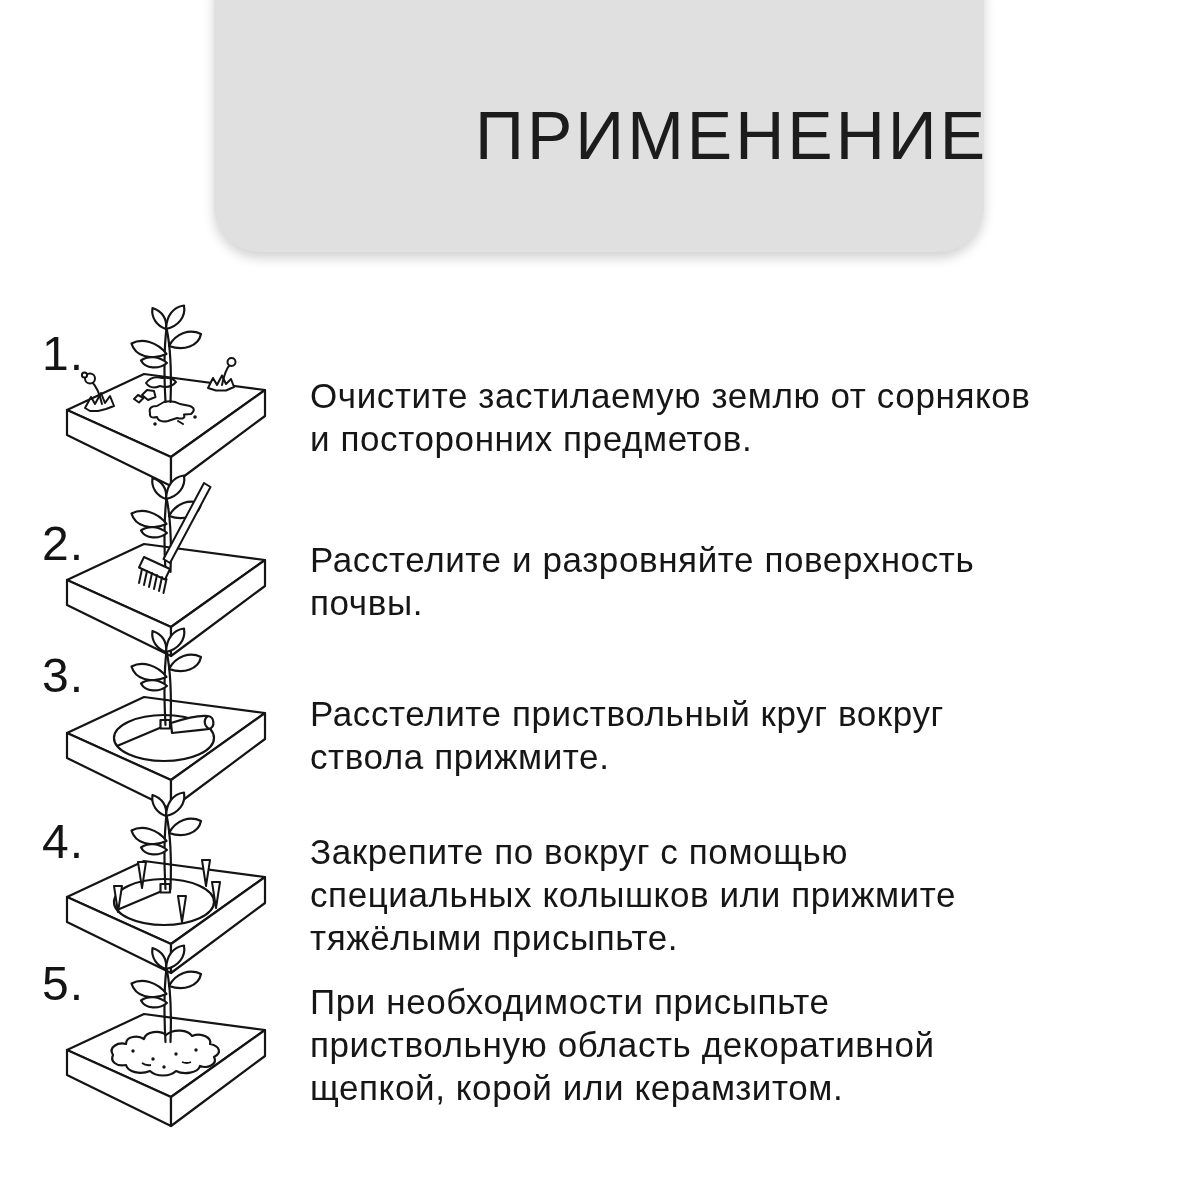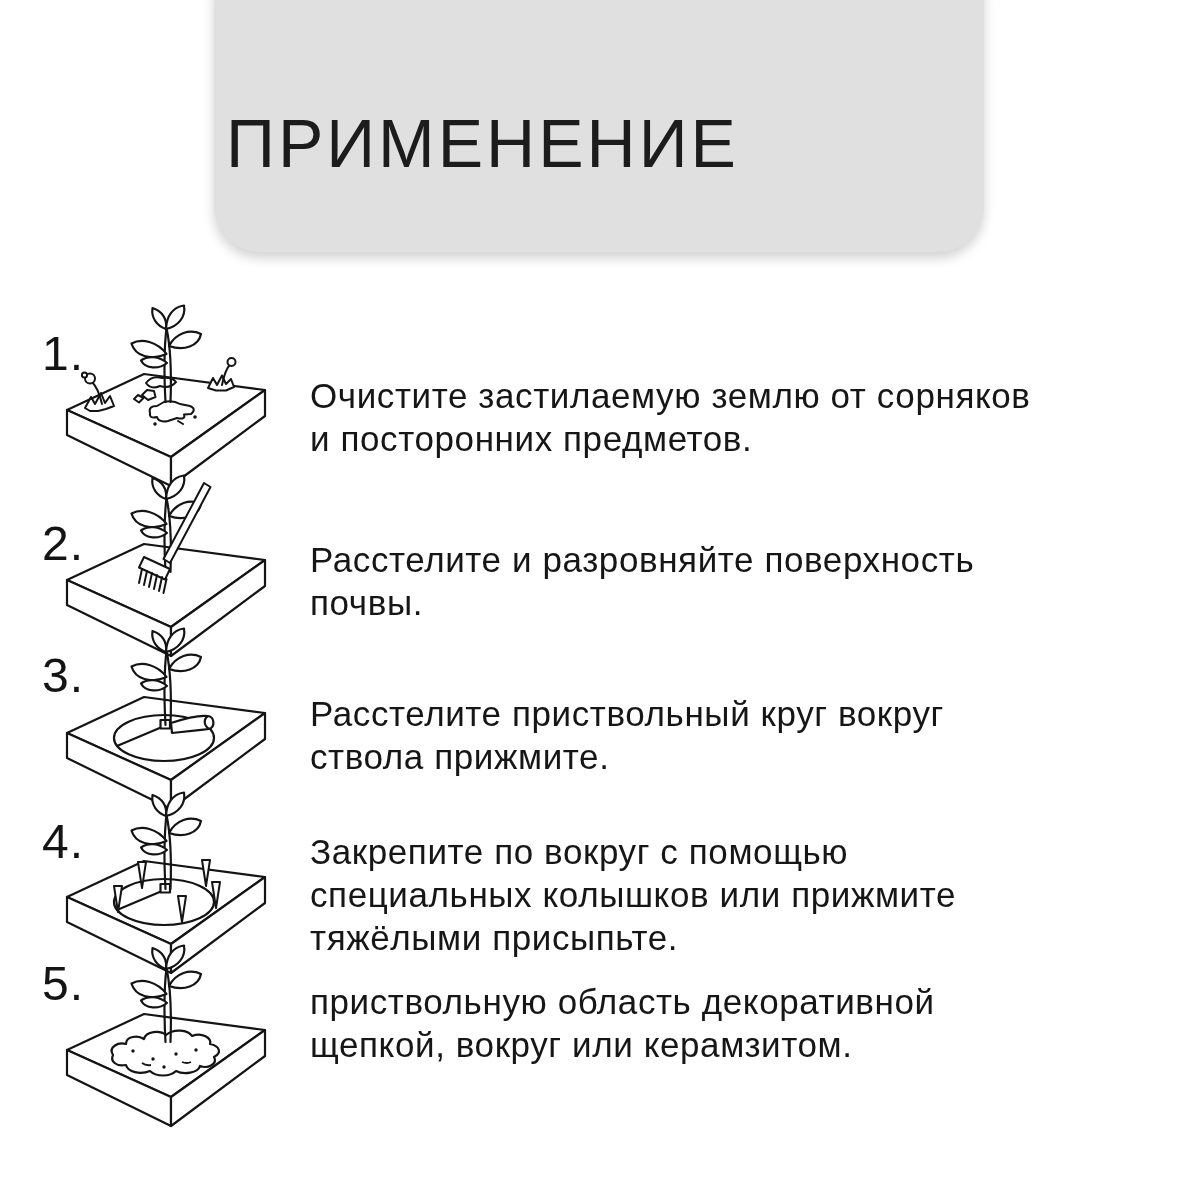--- a/index.html
+++ b/index.html
@@ -8,22 +8,22 @@
     background:#ffffff;
     font-family:"Liberation Sans","DejaVu Sans",sans-serif;
     color:#1a1a1a;
   }
   .header{
     position:absolute;left:214px;top:-50px;width:770px;height:302px;
     background:#e0e0e0;border-radius:46px;
     box-shadow:0 6px 12px rgba(0,0,0,0.18);
   }
   .title{
-    position:absolute;left:214px;top:92px;width:770px;margin:12px;
-    text-align:left;font-size:68px;font-weight:400;letter-spacing:3px;
+    position:absolute;left:214px;top:92px;width:770px;margin:4px;
+    text-align:right;font-size:68px;font-weight:400;letter-spacing:3px;
     color:#1c1c1c;white-space:nowrap;
   }
   .num{
     position:absolute;left:42px;font-size:48px;font-weight:400;color:#141414;
     line-height:1;letter-spacing:1px;
   }
   .n1{top:330px;} .n2{top:520px;} .n3{top:652px;} .n4{top:818px;} .n5{top:960px;}
   .illu{position:absolute;left:58px;width:250px;height:200px;}
   .i1{top:303px;} .i2{top:473px;} .i3{top:626px;} .i4{top:790px;} .i5{top:943px;}
   .txt{
@@ -163,17 +163,18 @@
     <div>тяжёлыми присыпьте.</div>
   </div>
 
   <div class="num n5">5.</div>
   <svg class="illu i5" viewBox="0 0 250 200">
     <use href="#g-slab"></use>
       <use href="#g-mulch"></use>
       <use href="#g-plant"></use>
   </svg>
   <div class="txt t5">
+    <div>При необходимости присыпьте</div>
     <div>приствольную область декоративной</div>
-    <div>щепкой, вокруг или керамзитом.</div>
+    <div>щепкой, корой или керамзитом.</div>
   </div>
 
 </div>
 
 </body></html>

